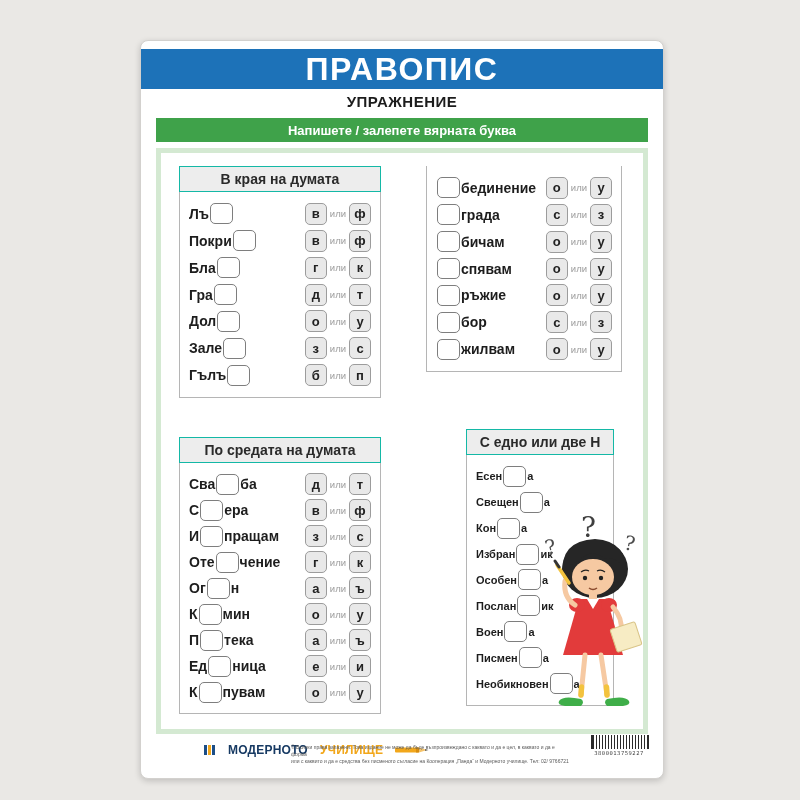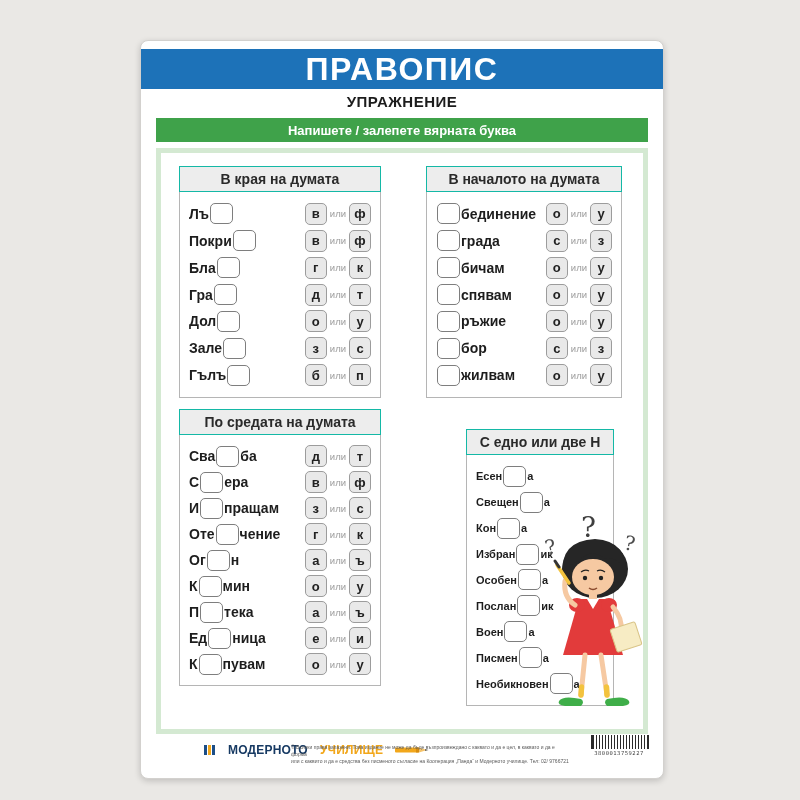--- a/index.html
+++ b/index.html
@@ -54,21 +54,21 @@
   .choice{
     display:inline-flex;align-items:center;justify-content:center;
     width:20px;height:20px;background:#e9e9e9;border:1px solid #9c9c9c;
     border-radius:5px;font-size:13px;font-weight:700;color:#222;
   }
   .or{font-size:9.5px;color:#9a9a9a;margin:0 3px;font-weight:400;}
   #sec0{left:38px;top:125px;width:202px;}
   #sec0 .sec-body{height:206px;}
   #sec1{left:285px;top:125px;width:196px;}
   #sec1 .sec-body{height:206px;}
-  #sec2{left:38px;top:368px;width:202px;}
+  #sec2{left:38px;top:396px;width:202px;}
   #sec2 .sec-body{height:251px;}
   #sec3{left:285px;top:388px;width:148px;margin-left:40px;}
   #sec3 .sec-body{height:251px;}
   #sec3 .word{font-size:11px;}
   .girl{position:absolute;left:388px;top:462px;width:140px;height:210px;pointer-events:none;}
   .footer{position:absolute;left:0;top:694px;width:100%;height:36px;}
   .logo{position:absolute;left:15px;top:8px;display:flex;align-items:center;gap:12px;margin-left:48px;}
   .logo-t1{font-size:12px;font-weight:700;color:#173a63;letter-spacing:.2px;}
   .logo-t2{font-size:12px;font-weight:700;color:#f2a71b;letter-spacing:.2px;}
   .fineprint{
@@ -177,21 +177,20 @@
           <span class="choices">
             <span class="choice">б</span>
             <span class="or">или</span>
             <span class="choice">п</span>
           </span>
         </div>
       </div>
   </div>
 
   <div id="sec1" class="section">
-    <div class="sec-head">В началото на думата</div>
     <div class="sec-body">
         <div class="row">
           <span class="word">
             <span class="blank"></span>
             <span>бединение</span>
           </span>
           <span class="choices">
             <span class="choice">о</span>
             <span class="or">или</span>
             <span class="choice">у</span>

